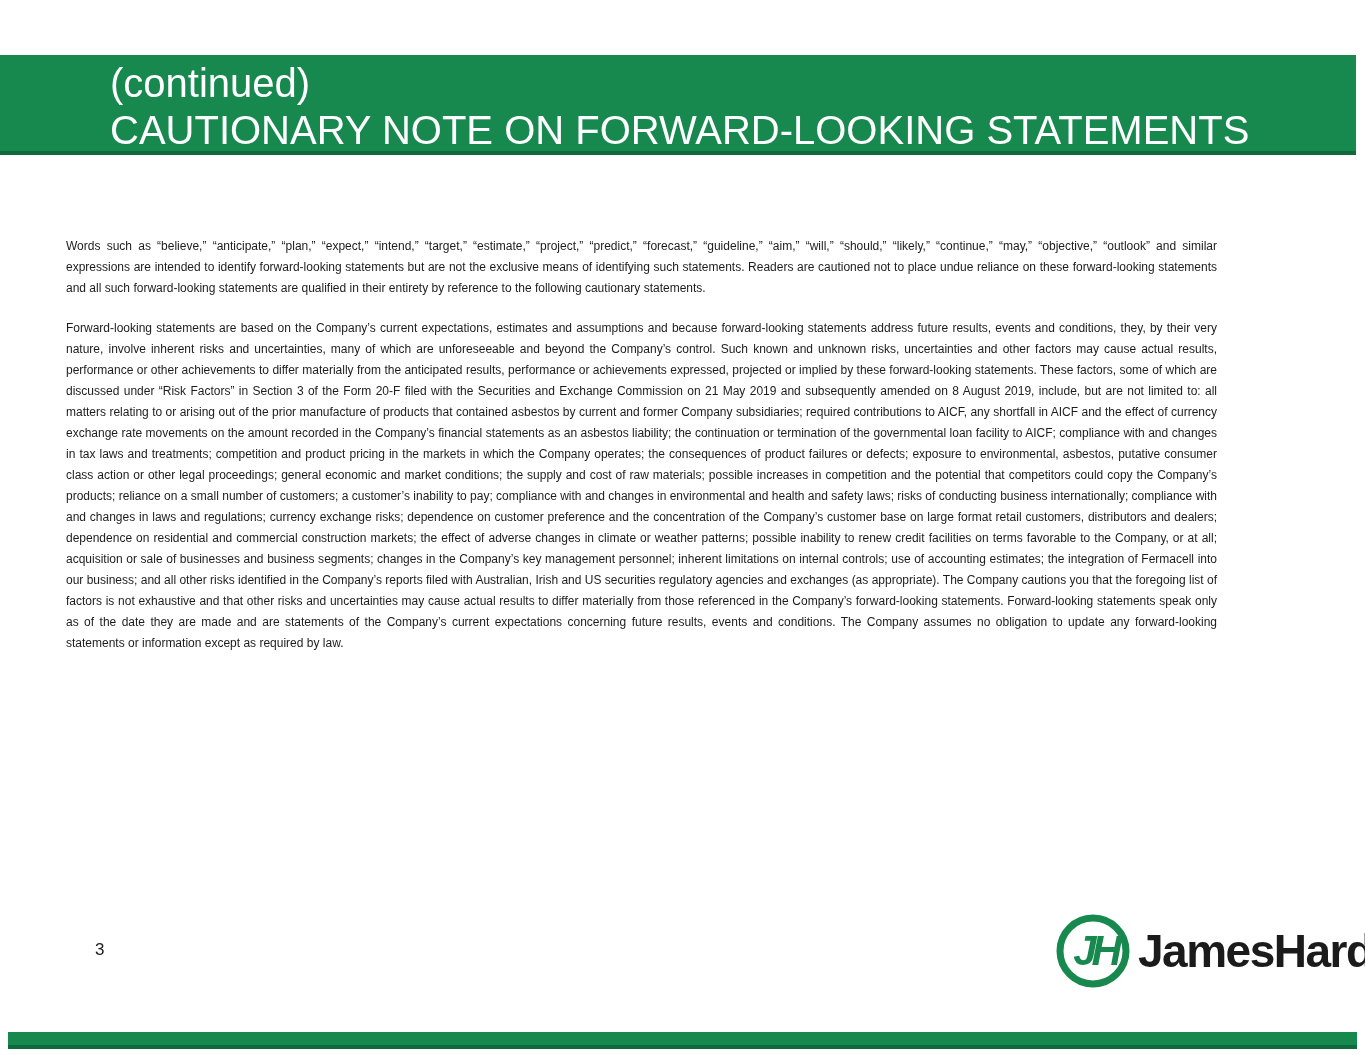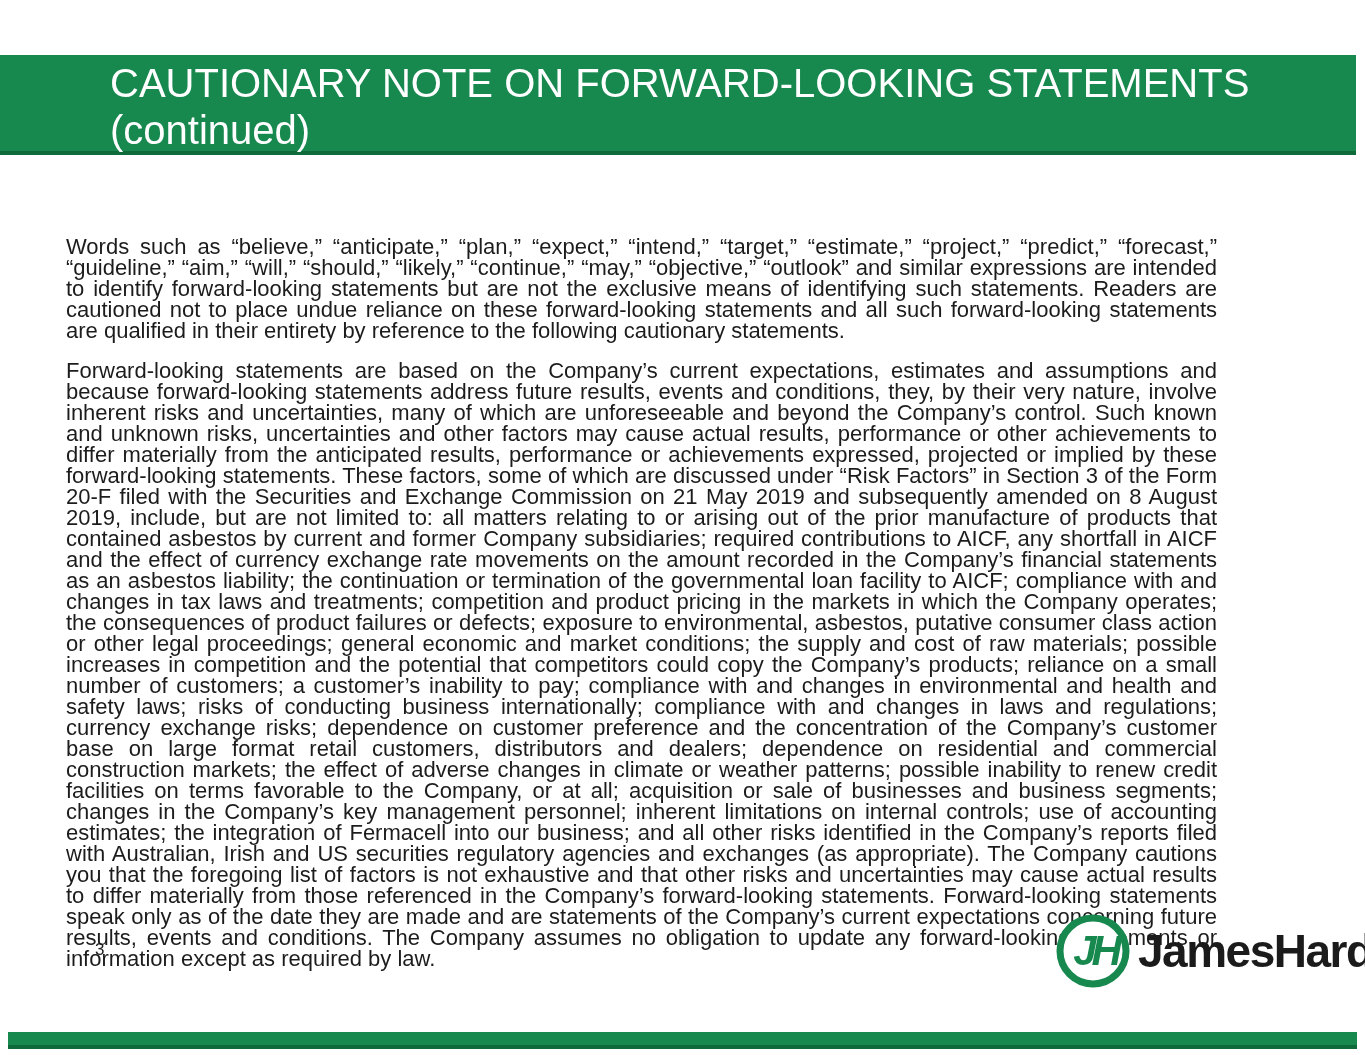--- a/index.html
+++ b/index.html
@@ -33,21 +33,21 @@
     font-weight: 400;
     letter-spacing: 0px;
     white-space: nowrap;
   }
   .body-text {
     position: absolute;
     left: 66px;
     top: 236px;
     width: 1151px;
     color: var(--text-color);
-    font-size: 22px;
+    font-size: 12px;
     line-height: 21px;
     text-align: justify;
   }
   .body-text p {
     margin: 0 0 19px 0;
   }
   .page-number {
     position: absolute;
     left: 95px;
     top: 940px;
@@ -86,22 +86,22 @@
     box-sizing: content-box;
   }
 </style>
 </head>
 <body>
 
 <div class="slide">
 
   <div class="header-bar">
     <div class="header-title">
+      <div>(continued)</div>
       <div>CAUTIONARY NOTE ON FORWARD-LOOKING STATEMENTS</div>
-      <div>(continued)</div>
     </div>
   </div>
 
   <div class="body-text">
     <p>Words such as “believe,” “anticipate,” “plan,” “expect,” “intend,” “target,” “estimate,” “project,” “predict,” “forecast,” “guideline,” “aim,” “will,” “should,” “likely,” “continue,” “may,” “objective,” “outlook” and similar expressions are intended to identify forward-looking statements but are not the exclusive means of identifying such statements. Readers are cautioned not to place undue reliance on these forward-looking statements and all such forward-looking statements are qualified in their entirety by reference to the following cautionary statements.</p>
     <p>Forward-looking statements are based on the Company’s current expectations, estimates and assumptions and because forward-looking statements address future results, events and conditions, they, by their very nature, involve inherent risks and uncertainties, many of which are unforeseeable and beyond the Company’s control. Such known and unknown risks, uncertainties and other factors may cause actual results, performance or other achievements to differ materially from the anticipated results, performance or achievements expressed, projected or implied by these forward-looking statements. These factors, some of which are discussed under “Risk Factors” in Section 3 of the Form 20-F filed with the Securities and Exchange Commission on 21 May 2019 and subsequently amended on 8 August 2019, include, but are not limited to: all matters relating to or arising out of the prior manufacture of products that contained asbestos by current and former Company subsidiaries; required contributions to AICF, any shortfall in AICF and the effect of currency exchange rate movements on the amount recorded in the Company’s financial statements as an asbestos liability; the continuation or termination of the governmental loan facility to AICF; compliance with and changes in tax laws and treatments; competition and product pricing in the markets in which the Company operates; the consequences of product failures or defects; exposure to environmental, asbestos, putative consumer class action or other legal proceedings; general economic and market conditions; the supply and cost of raw materials; possible increases in competition and the potential that competitors could copy the Company’s products; reliance on a small number of customers; a customer’s inability to pay; compliance with and changes in environmental and health and safety laws; risks of conducting business internationally; compliance with and changes in laws and regulations; currency exchange risks; dependence on customer preference and the concentration of the Company’s customer base on large format retail customers, distributors and dealers; dependence on residential and commercial construction markets; the effect of adverse changes in climate or weather patterns; possible inability to renew credit facilities on terms favorable to the Company, or at all; acquisition or sale of businesses and business segments; changes in the Company’s key management personnel; inherent limitations on internal controls; use of accounting estimates; the integration of Fermacell into our business; and all other risks identified in the Company’s reports filed with Australian, Irish and US securities regulatory agencies and exchanges (as appropriate). The Company cautions you that the foregoing list of factors is not exhaustive and that other risks and uncertainties may cause actual results to differ materially from those referenced in the Company’s forward-looking statements. Forward-looking statements speak only as of the date they are made and are statements of the Company’s current expectations concerning future results, events and conditions. The Company assumes no obligation to update any forward-looking statements or information except as required by law.</p>
   </div>
 
   <div class="page-number">3</div>
 

